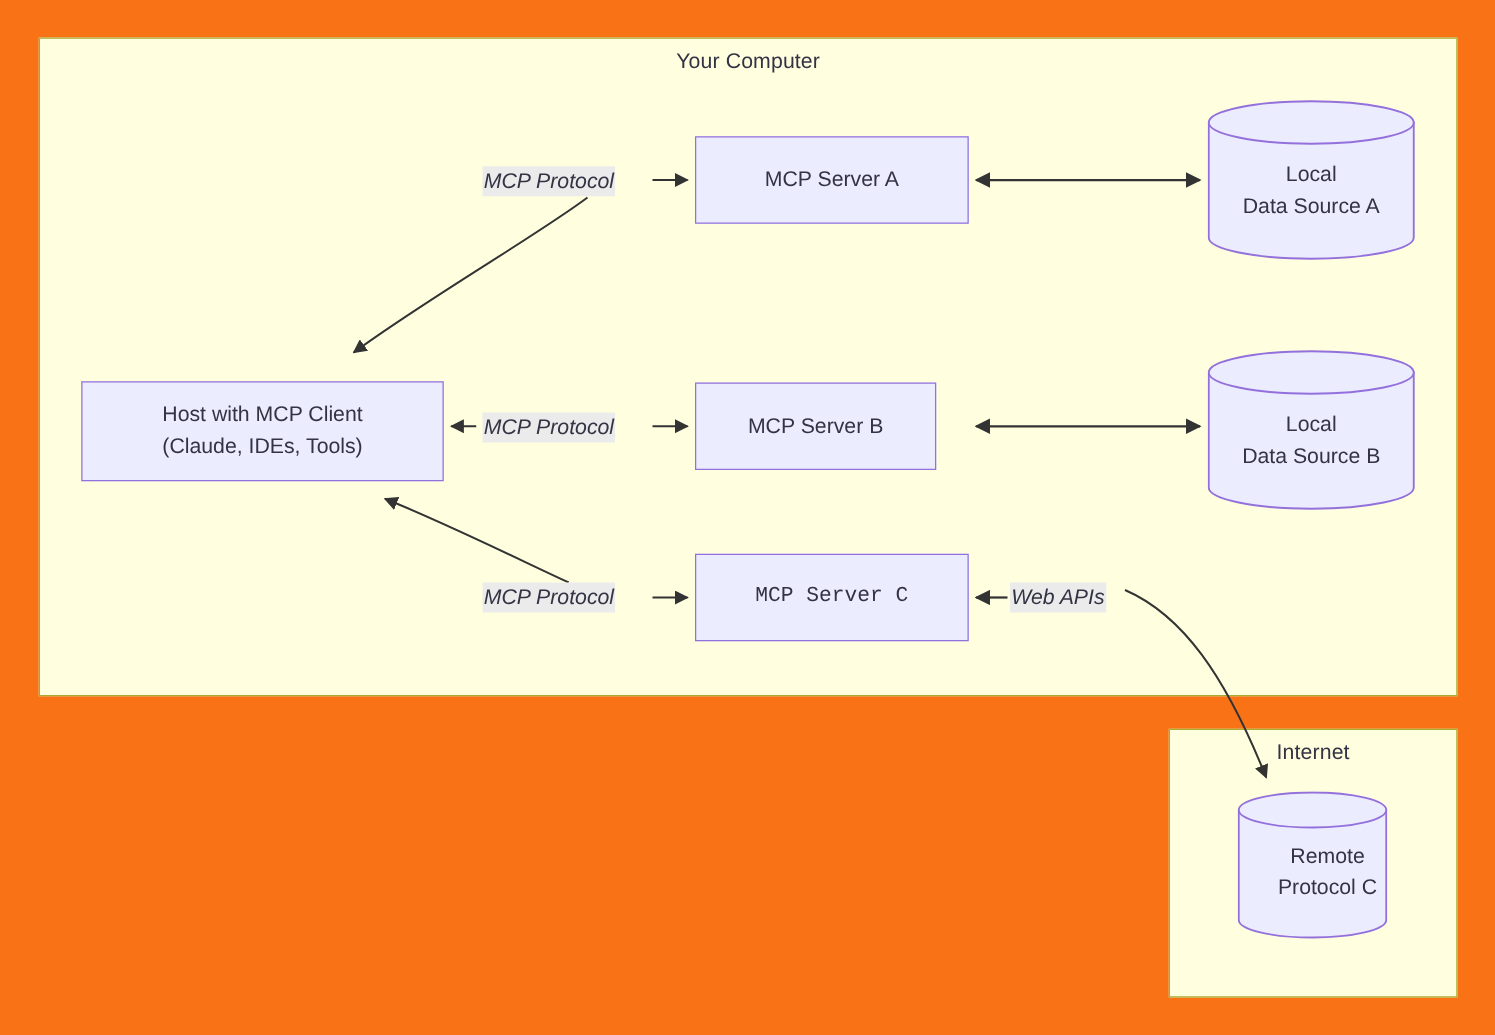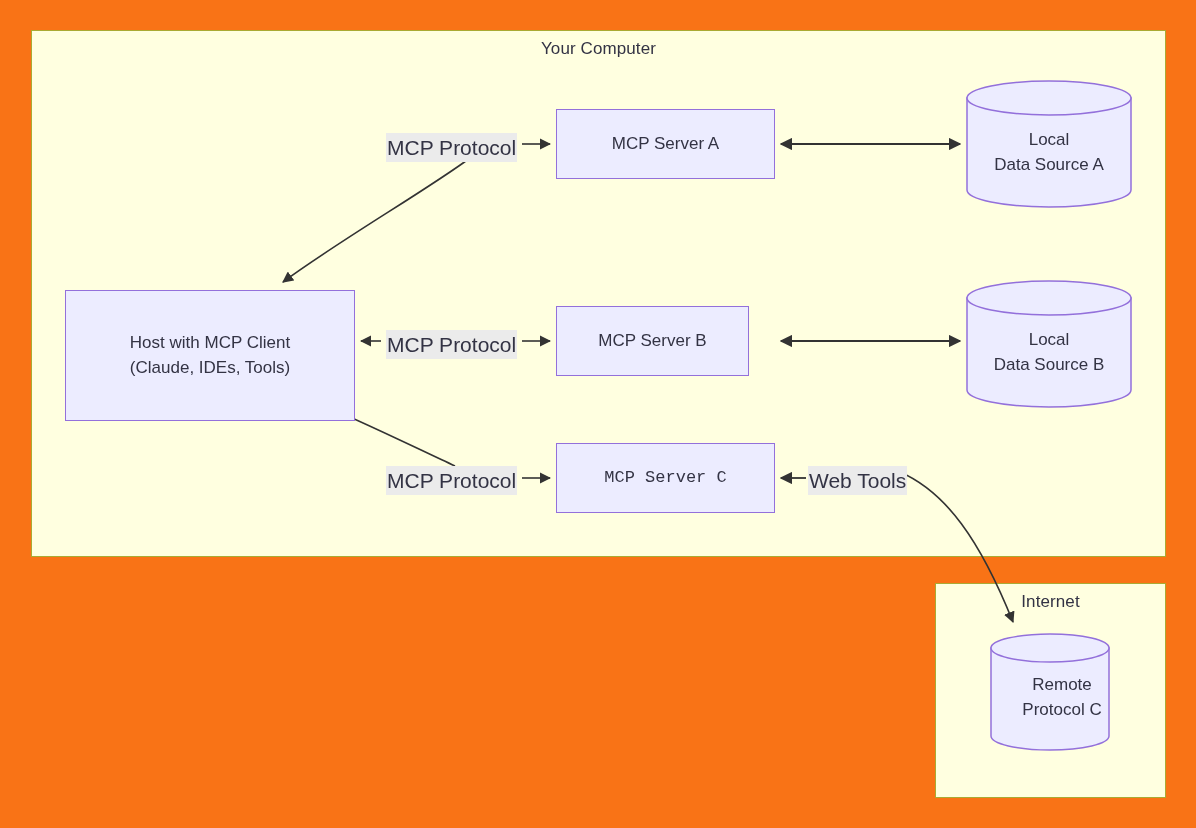--- a/index.html
+++ b/index.html
@@ -50,21 +50,21 @@
     box-sizing: border-box;
     display: flex;
     flex-direction: column;
     align-items: center;
     justify-content: center;
     font-size: 17px;
     color: #333344;
     line-height: 1.45;
     text-align: center;
   }
-  #host-box   { left: 65px;  top: 290px; width: 290px; height: 131px; }
+  #host-box   { left: 65px;  top: 305px; width: 290px; height: 80px; }
   #server-a   { left: 556px; top: 109px; width: 219px; height: 70px; }
   #server-b   { left: 556px; top: 306px; width: 193px; height: 70px; }
   #server-c   { left: 556px; top: 443px; width: 219px; height: 70px; font-family: Liberation Mono, monospace; }
 
   .cylinder {
     position: absolute;
   }
   .cylinder svg { display: block; }
   .cyl-label {
     position: absolute;
@@ -79,25 +79,26 @@
   #ds-a { left: 966px; top: 80px;  width: 166px; height: 128px; }
   #ds-b { left: 966px; top: 280px; width: 166px; height: 128px; }
   #svc-c{ left: 990px; top: 633px; width: 144px; height: 120px; }
   #ds-a .cyl-label { top: 48px; }
   #ds-b .cyl-label { top: 48px; }
   #svc-c .cyl-label { top: 40px; }
 
   .edge-label {
     position: absolute;
     background: #EBEBEB;
-    font-size: 21px;
+    font-size: 17px;
     color: #333344;
     padding: 2px 1px;
     white-space: nowrap;
     line-height: 1.2;
+    font-style: italic;
   }
   #lbl-proto-a { left: 386px; top: 133px; }
   #lbl-proto-b { left: 386px; top: 330px; }
   #lbl-proto-c { left: 386px; top: 466px; }
   #lbl-webapis { left: 808px; top: 466px; }
 
   #edges {
     position: absolute;
     left: 0; top: 0;
     width: 1196px;
@@ -191,15 +192,15 @@
     </svg>
     <div class="cyl-label">
       <div>Remote</div>
       <div>Protocol C</div>
     </div>
   </div>
 
   <div class="edge-label" id="lbl-proto-a">MCP Protocol</div>
   <div class="edge-label" id="lbl-proto-b">MCP Protocol</div>
   <div class="edge-label" id="lbl-proto-c">MCP Protocol</div>
-  <div class="edge-label" id="lbl-webapis">Web Tools</div>
+  <div class="edge-label" id="lbl-webapis">Web APIs</div>
 
 </div>
 
 </body></html>

